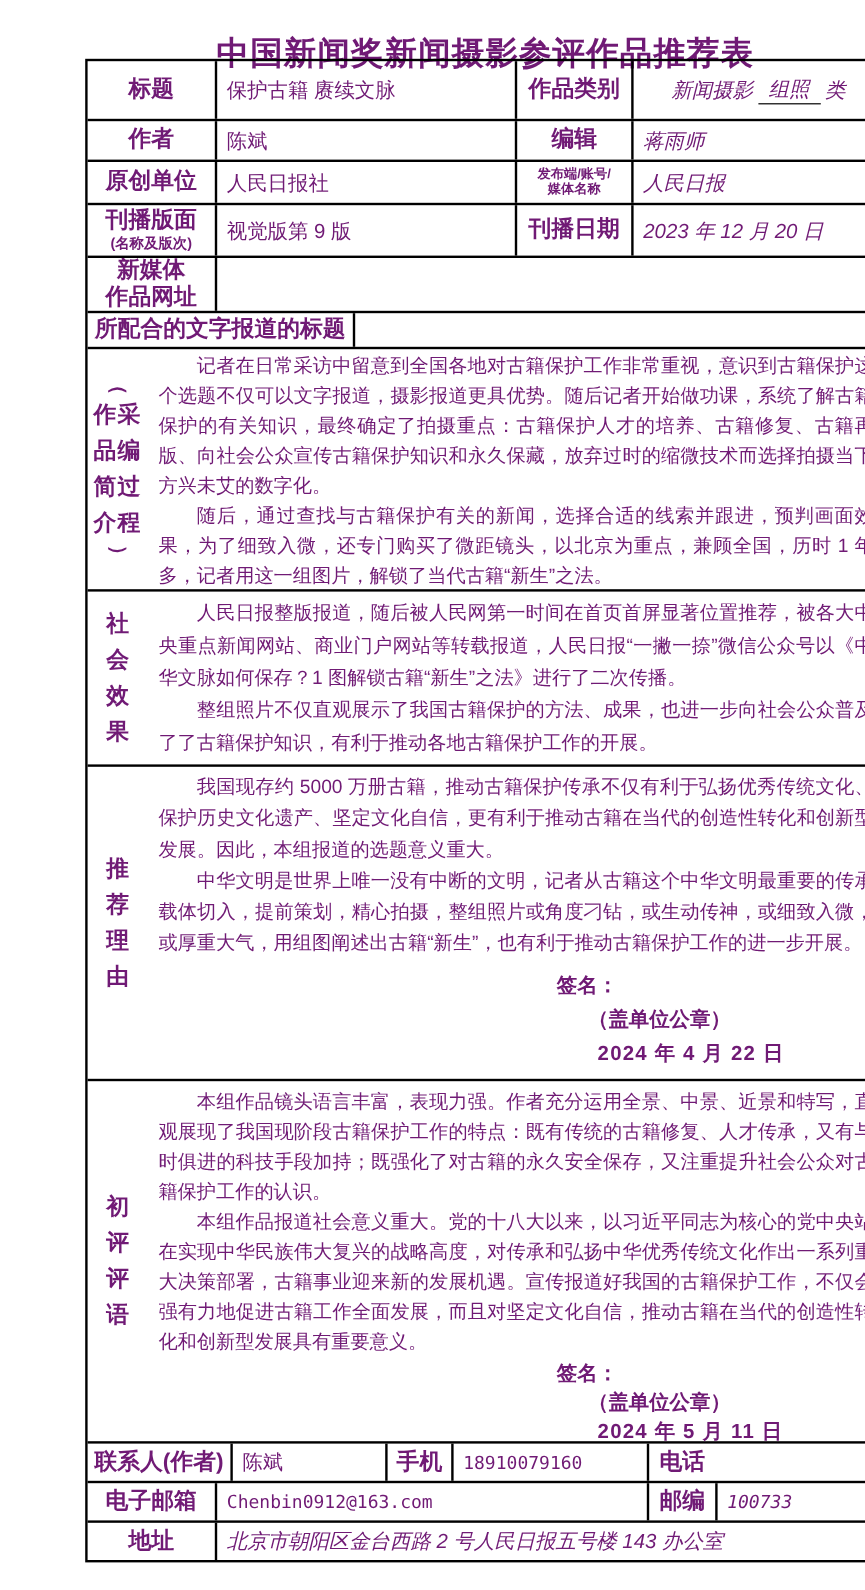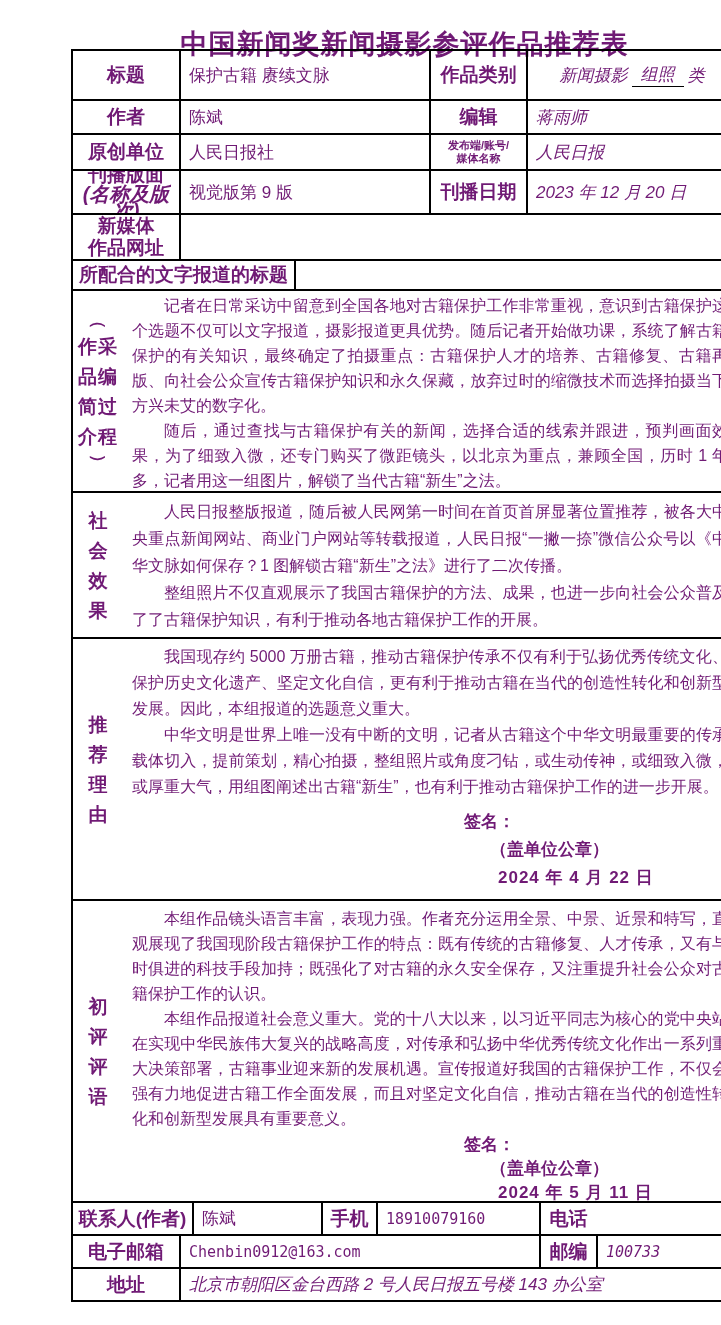--- a/index.html
+++ b/index.html
@@ -9,21 +9,21 @@
          font-size:27px;font-weight:bold;margin:0;letter-spacing:1px;}
   .table{position:absolute;left:27px;top:49px;width:667px;border:2px solid #000;
          box-sizing:border-box;}
   .row{display:flex;border-top:2px solid #000;box-sizing:border-box;align-items:stretch;}
   .row.first{border-top:none;}
   .cell{border-left:2px solid #000;box-sizing:border-box;display:flex;
         align-items:center;overflow:hidden;}
   .cell.nb{border-left:none;}
   .label{justify-content:center;font-weight:bold;font-size:19px;text-align:center;
          flex-direction:column;line-height:22px;}
-  .label .sub{font-size:20px;line-height:17px;font-style:italic;}
+  .label .sub{font-size:12px;line-height:17px;}
   .label .tiny{font-size:11px;line-height:13px;font-weight:bold;}
   .value{padding:2px 8px;font-size:17px;}
   .center{justify-content:center;}
   .grow{flex:1;font-style:italic;}
   .mono{font-family:"DejaVu Sans Mono","Liberation Mono",monospace;font-size:15px;}
   
   .h48{height:48px}.h34{height:34px}.h36{height:36px}.h44{height:44px}
   .h46{height:46px}.h30{height:30px}.h202{height:202px}.h146{height:146px}
   .h262{height:262px}.h302{height:302px}.h33{height:33px}
   

